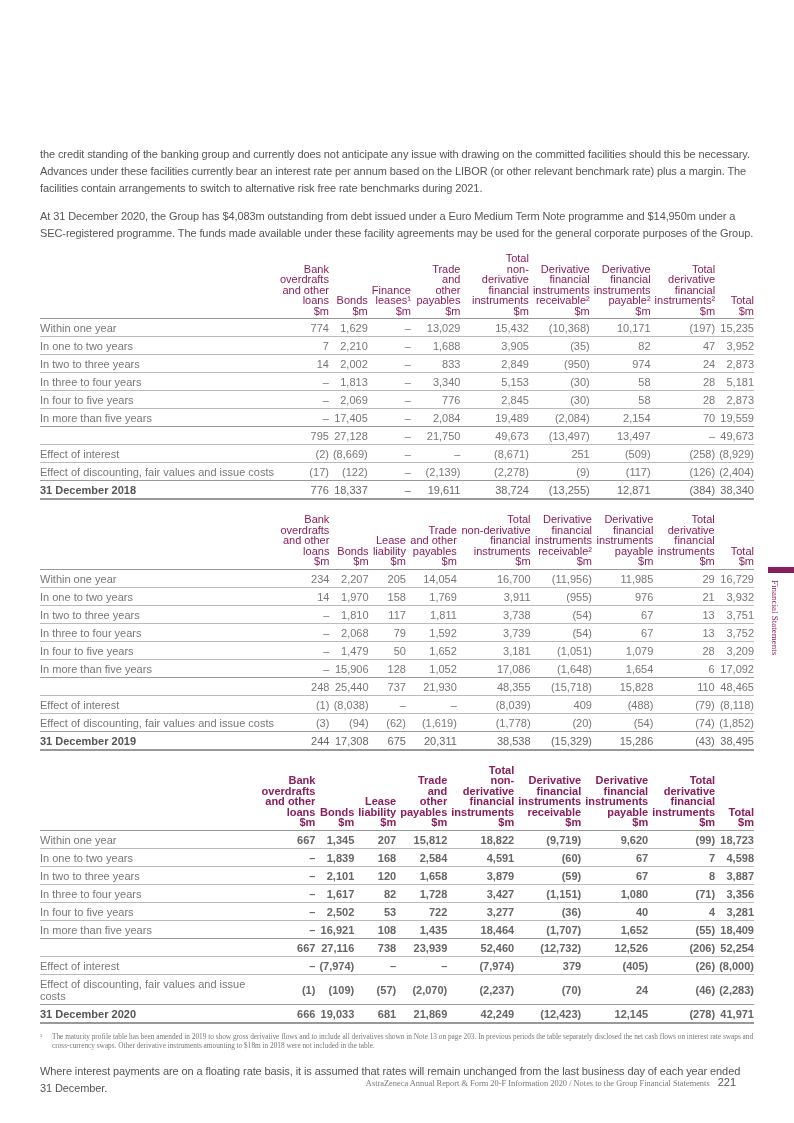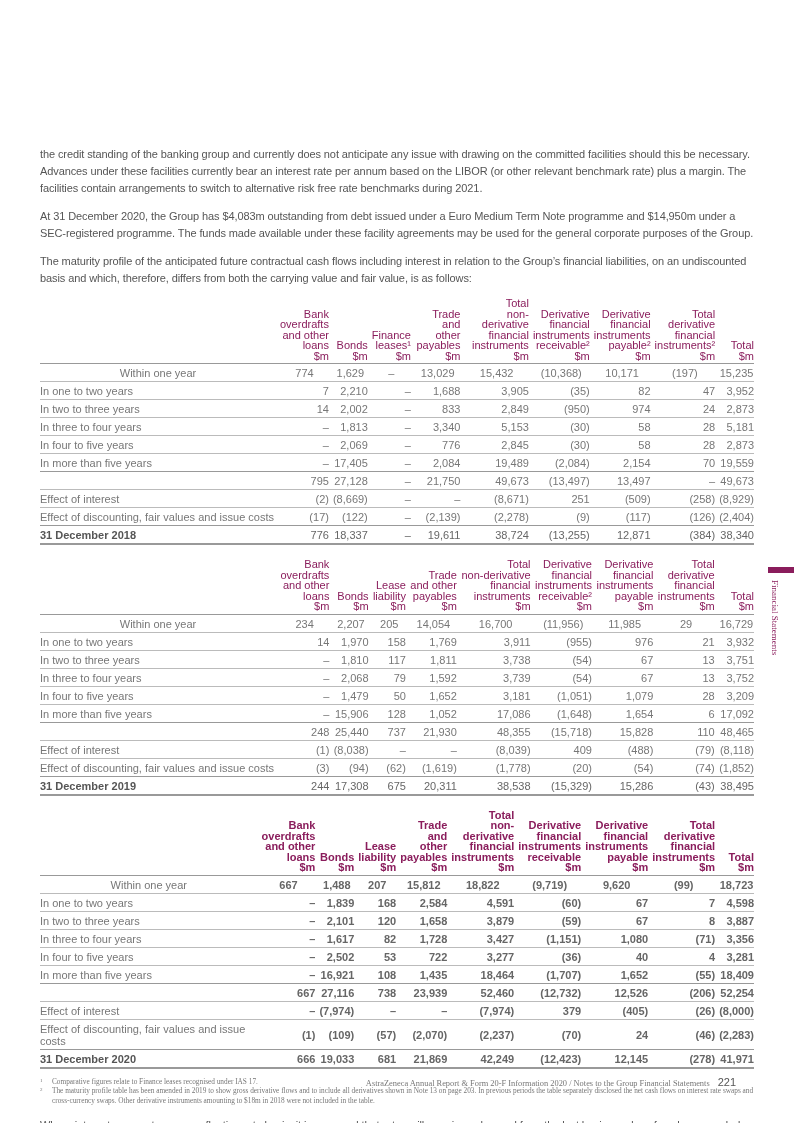--- a/index.html
+++ b/index.html
@@ -6,21 +6,21 @@
   body { width: 794px; height: 1123px; position: relative; overflow: hidden;
          font-family: "Liberation Sans", sans-serif; color: #555; }
   .page { position: absolute; left: 40px; top: 146px; width: 714px; }
   p.body { font-size: 11px; line-height: 17px; margin: 0 0 11px 0; color: #555; letter-spacing: -0.1px; }
   table.mat { width: 714px; border-collapse: collapse; font-size: 11px; margin-top: 2px; }
   table.mat th { color: #8a1d5c; font-weight: normal; text-align: right; vertical-align: bottom;
                  line-height: 10.5px; padding: 0 0 2px 4px; white-space: pre-line; }
   table.mat th.lbl { text-align: left; }
   table.mat td { text-align: right; padding: 3px 0 2px 4px; color: #777; border-top: 1px solid #bbb; height: 12px; }
   table.mat td.lbl { text-align: left; padding-left: 0; color: #777; }
-  table.mat tr.first td { border-top: 1.5px solid #999; text-align: center; }
+  table.mat tr.first td { border-top: 1.5px solid #999; }
   table.mat tr.sub td { border-top: 1.5px solid #999; }
   table.mat tr.fin td { border-top: 1.5px solid #999; border-bottom: 2.5px solid #999; color: #666; }
   table.mat tr.fin td.lbl { font-weight: bold; color: #555; }
   table.t2020 th { font-weight: bold; }
   table.t2020 td { font-weight: bold; color: #666; }
   table.t2020 td.lbl { font-weight: normal; color: #777; }
   table.t2020 tr.fin td.lbl { font-weight: bold; }
   .gap { height: 12px; }
   .footnotes { margin-top: 8px; font-family: "Liberation Serif", serif; font-size: 7.3px; color: #777; line-height: 9.5px; }
   .fn { position: relative; padding-left: 12px; }
@@ -32,21 +32,20 @@
 </style>
 </head>
 <body>
 
 <div class="sidetab"></div>
 <div class="sidelbl">Financial Statements</div>
 
 <div class="page">
   <p class="body">the credit standing of the banking group and currently does not anticipate any issue with drawing on the committed facilities should this be necessary. Advances under these facilities currently bear an interest rate per annum based on the LIBOR (or other relevant benchmark rate) plus a margin. The facilities contain arrangements to switch to alternative risk free rate benchmarks during 2021.</p>
   <p class="body">At 31 December 2020, the Group has $4,083m outstanding from debt issued under a Euro Medium Term Note programme and $14,950m under a SEC-registered programme. The funds made available under these facility agreements may be used for the general corporate purposes of the Group.</p>
-  <p class="body">The maturity profile of the anticipated future contractual cash flows including interest in relation to the Group’s financial liabilities, on an undiscounted basis and which, therefore, differs from both the carrying value and fair value, is as follows:</p>
 
   <table class="mat">
       <thead>
         <tr>
           <th class="lbl" style="width: 232px;"></th>
           <th>Bank
 overdrafts
 and other
 loans
 $m</th>
@@ -412,21 +411,21 @@
 instruments
 $m</th>
           <th>Total
 $m</th>
         </tr>
       </thead>
       <tbody>
         <tr class="first">
           <td class="lbl">Within one year</td>
           <td>667</td>
-          <td>1,488</td>
+          <td>1,345</td>
           <td>207</td>
           <td>15,812</td>
           <td>18,822</td>
           <td>(9,719)</td>
           <td>9,620</td>
           <td>(99)</td>
           <td>18,723</td>
         </tr>
         <tr>
           <td class="lbl">In one to two years</td>
@@ -533,21 +532,20 @@
           <td>42,249</td>
           <td>(12,423)</td>
           <td>12,145</td>
           <td>(278)</td>
           <td>41,971</td>
         </tr>
       </tbody>
     </table>
 
   <div class="footnotes">
-    <div class="fn"><sup>1</sup><span>Comparative figures relate to Finance leases recognised under IAS 17.</span></div>
     <div class="fn"><sup>2</sup><span>The maturity profile table has been amended in 2019 to show gross derivative flows and to include all derivatives shown in Note 13 on page 203. In previous periods the table separately disclosed the net cash flows on interest rate swaps and cross-currency swaps. Other derivative instruments amounting to $18m in 2018 were not included in the table.</span></div>
   </div>
 
   <p class="body" style="margin-top:12px">Where interest payments are on a floating rate basis, it is assumed that rates will remain unchanged from the last business day of each year ended 31 December.</p>
 
 </div>
 
 <div class="footer">
   <span>AstraZeneca Annual Report &amp; Form 20-F Information 2020 / Notes to the Group Financial Statements</span><span class="pg">221</span>
 </div>

